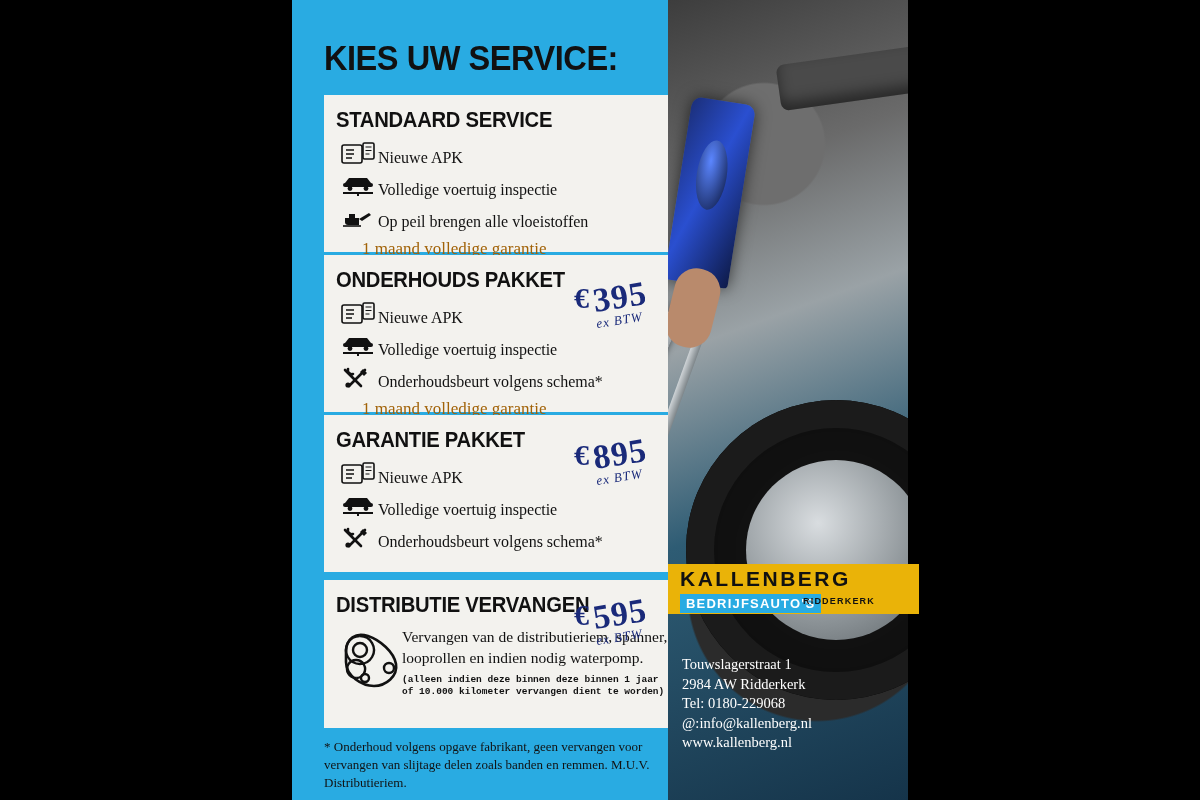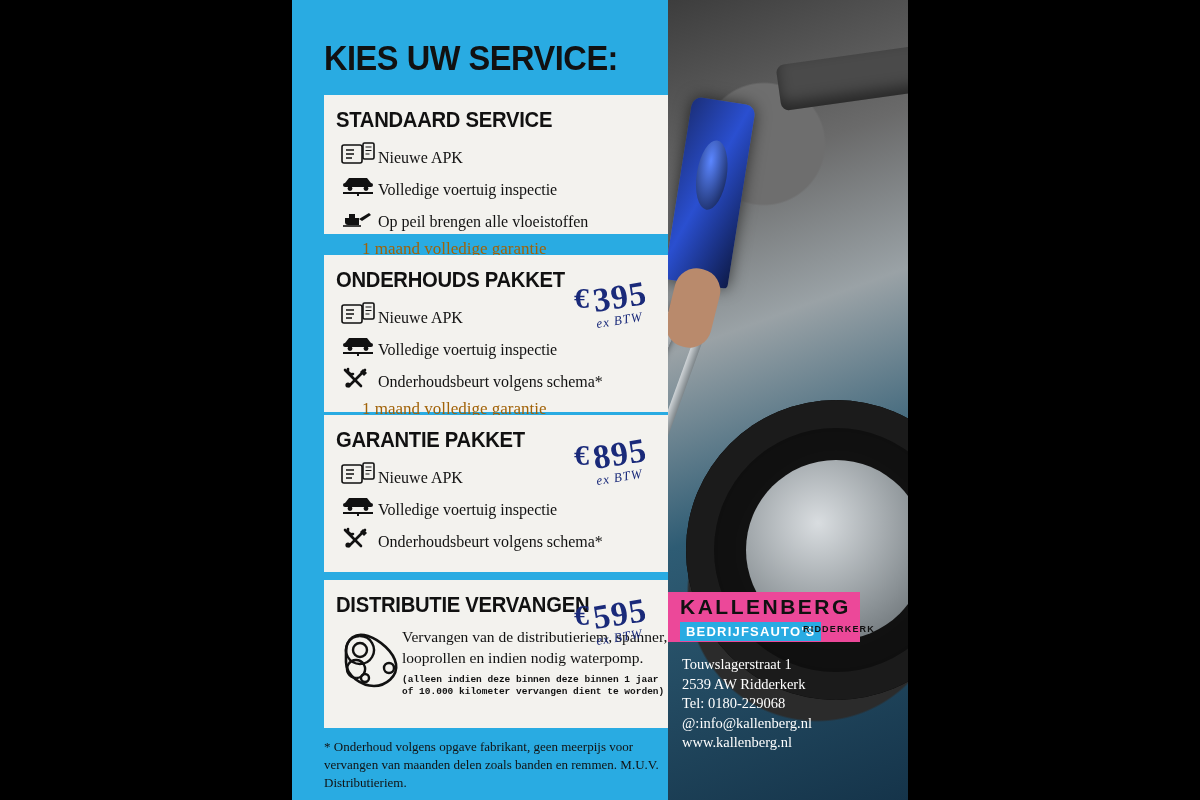--- a/index.html
+++ b/index.html
@@ -29,21 +29,21 @@
   .rod{position:absolute;left:6px;top:300px;width:14px;height:300px;background:linear-gradient(90deg,#e4e8ea,#9aa1a5);
       transform:rotate(24deg);transform-origin:top left;box-shadow:0 0 6px rgba(0,0,0,.5);}
   .rod2{position:absolute;left:40px;top:300px;width:9px;height:300px;background:linear-gradient(90deg,#cfd4d7,#7d8589);
       transform:rotate(20deg);transform-origin:top left;}
   .arm{position:absolute;left:110px;top:55px;width:150px;height:46px;background:#4a4a4a;border-radius:8px;
       transform:rotate(-8deg);box-shadow:inset 0 -8px 14px rgba(0,0,0,.45);}
   .finger{position:absolute;left:2px;top:268px;width:46px;height:80px;border-radius:22px;background:#b98a6c;
       transform:rotate(14deg);}
 
   
-  .logo-block{position:absolute;left:668px;top:592px;width:192px;height:50px;background:#ec4899;}
+  .logo-block{position:absolute;left:668px;top:564px;width:251px;height:50px;background:#eab308;}
   .logo-name{position:absolute;left:12px;top:3px;font-family:"Liberation Sans",sans-serif;font-weight:bold;
       font-size:21px;letter-spacing:2.5px;color:#111;}
   .logo-sub{position:absolute;left:12px;top:30px;background:#29ABE2;color:#fff;font-family:"Liberation Sans",sans-serif;
       font-weight:bold;font-size:13px;letter-spacing:1.2px;padding:2px 6px;}
   .logo-sub2{position:absolute;left:135px;top:30px;color:#111;font-family:"Liberation Sans",sans-serif;
       font-weight:bold;font-size:9px;letter-spacing:1.2px;padding:2px 0;}
 
   .contact{position:absolute;left:682px;top:655px;color:#fff;font-family:"Liberation Serif",serif;
       font-size:14.5px;line-height:19.5px;}
 
@@ -95,29 +95,29 @@
   </div>
 
   <div class="logo-block">
     <div class="logo-name">KALLENBERG</div>
     <div class="logo-sub">BEDRIJFSAUTO'S</div>
     <div class="logo-sub2">RIDDERKERK</div>
   </div>
 
   <div class="contact">
     <div>Touwslagerstraat 1</div>
-    <div>2539 AW Ridderkerk</div>
+    <div>2984 AW Ridderkerk</div>
     <div>Tel: 0180-229068</div>
     <div>@:info@kallenberg.nl</div>
     <div>www.kallenberg.nl</div>
   </div>
 
   <div class="headline">KIES UW SERVICE:</div>
 
-  <div class="card" style="top:95px;height:139px;">
+  <div class="card" style="top:95px;height:157px;">
     <div class="card-title">STANDAARD SERVICE</div>
     <div class="row">
       <span class="ic">
         <svg width="34" height="24" viewBox="0 0 34 24">
             <rect x="1" y="3" width="20" height="18" rx="2" fill="none" stroke="#111" stroke-width="1.6"></rect>
             <path d="M5 8h8M5 12h8M5 16h6" stroke="#111" stroke-width="1.4"></path>
             <rect x="22" y="1" width="11" height="16" rx="1.5" fill="none" stroke="#111" stroke-width="1.6"></rect>
             <path d="M24.5 5h6M24.5 8.5h6M24.5 12h4" stroke="#111" stroke-width="1.2"></path>
           </svg>
       </span>
@@ -252,14 +252,14 @@
     </div>
     <div class="distr-text">Vervangen van de distributieriem, spanner, looprollen en indien nodig waterpomp.</div>
     <div class="distr-note">(alleen indien deze binnen deze binnen 1 jaar of 10.000 kilometer vervangen dient te worden)</div>
   </div>
   <div class="price" style="left:574px;top:595px;">
     <span class="eur">€</span>
     <span class="num">595</span>
     <span class="ex">ex BTW</span>
   </div>
 
-  <div class="footnote">* Onderhoud volgens opgave fabrikant, geen meerpijs voor vervangen van maanden delen zoals banden en remmen. M.U.V. Distributieriem.</div>
+  <div class="footnote">* Onderhoud volgens opgave fabrikant, geen vervangen voor vervangen van slijtage delen zoals banden en remmen. M.U.V. Distributieriem.</div>
 </div>
 
 </body></html>

